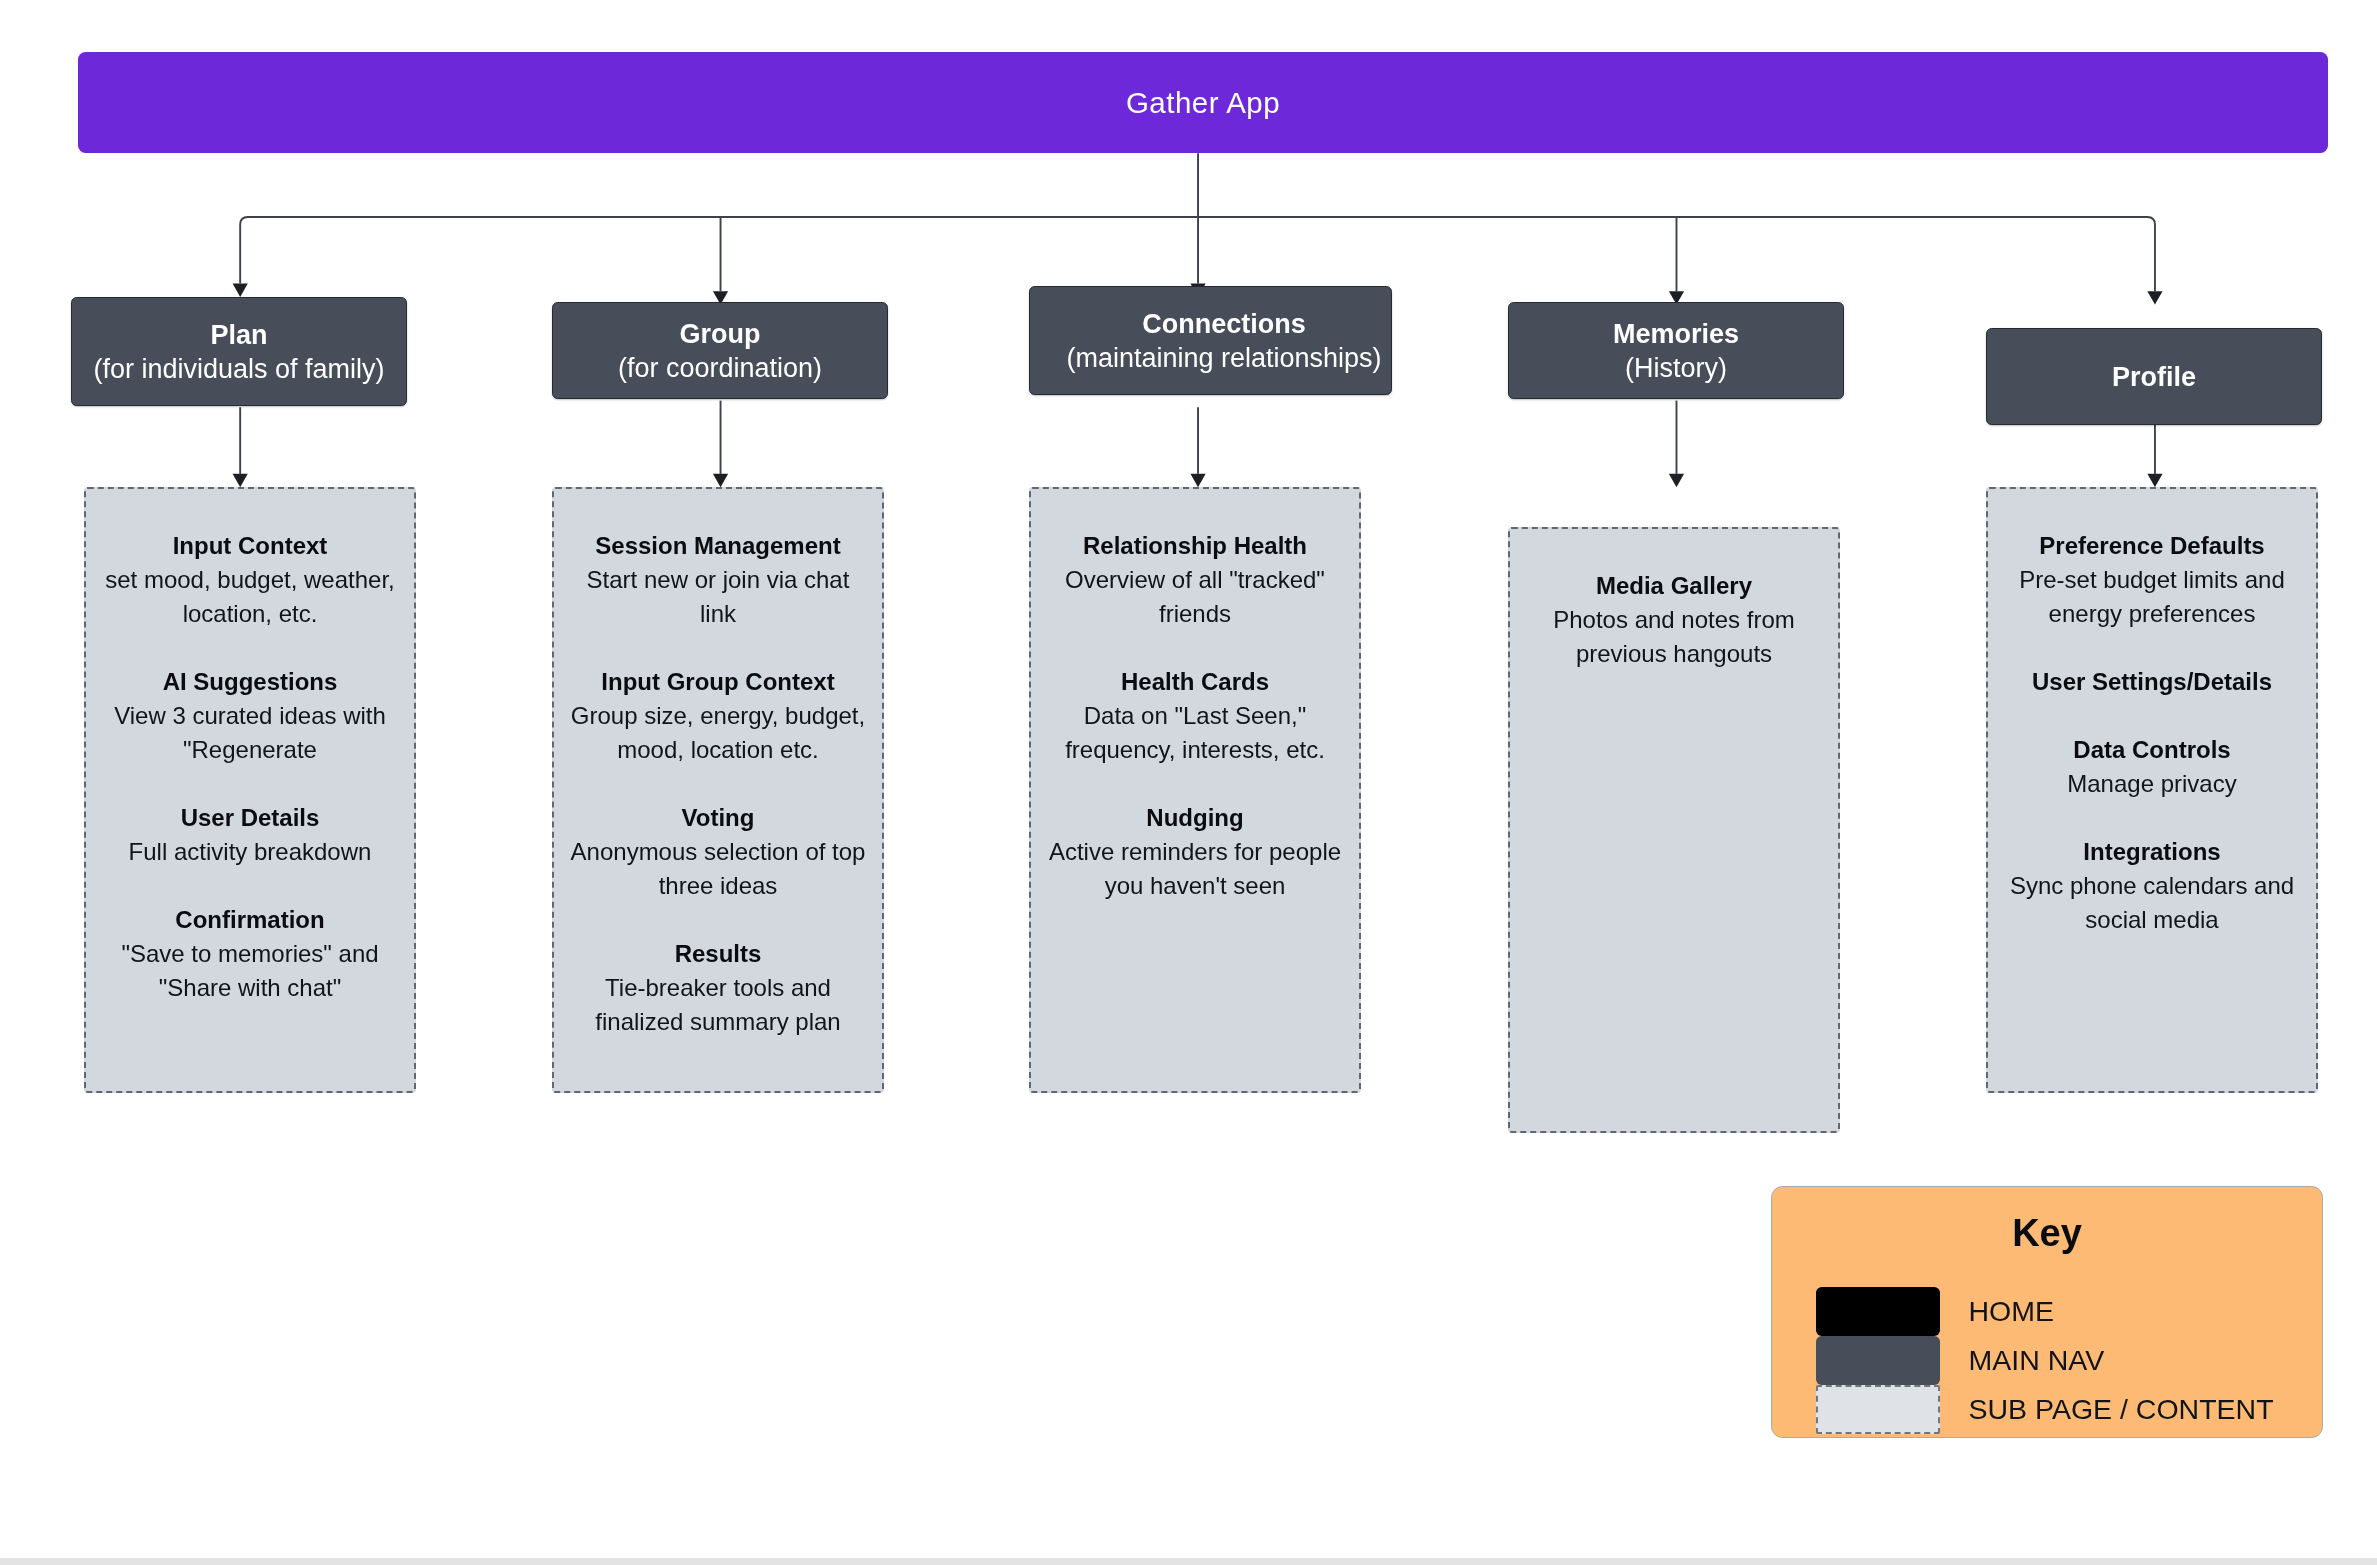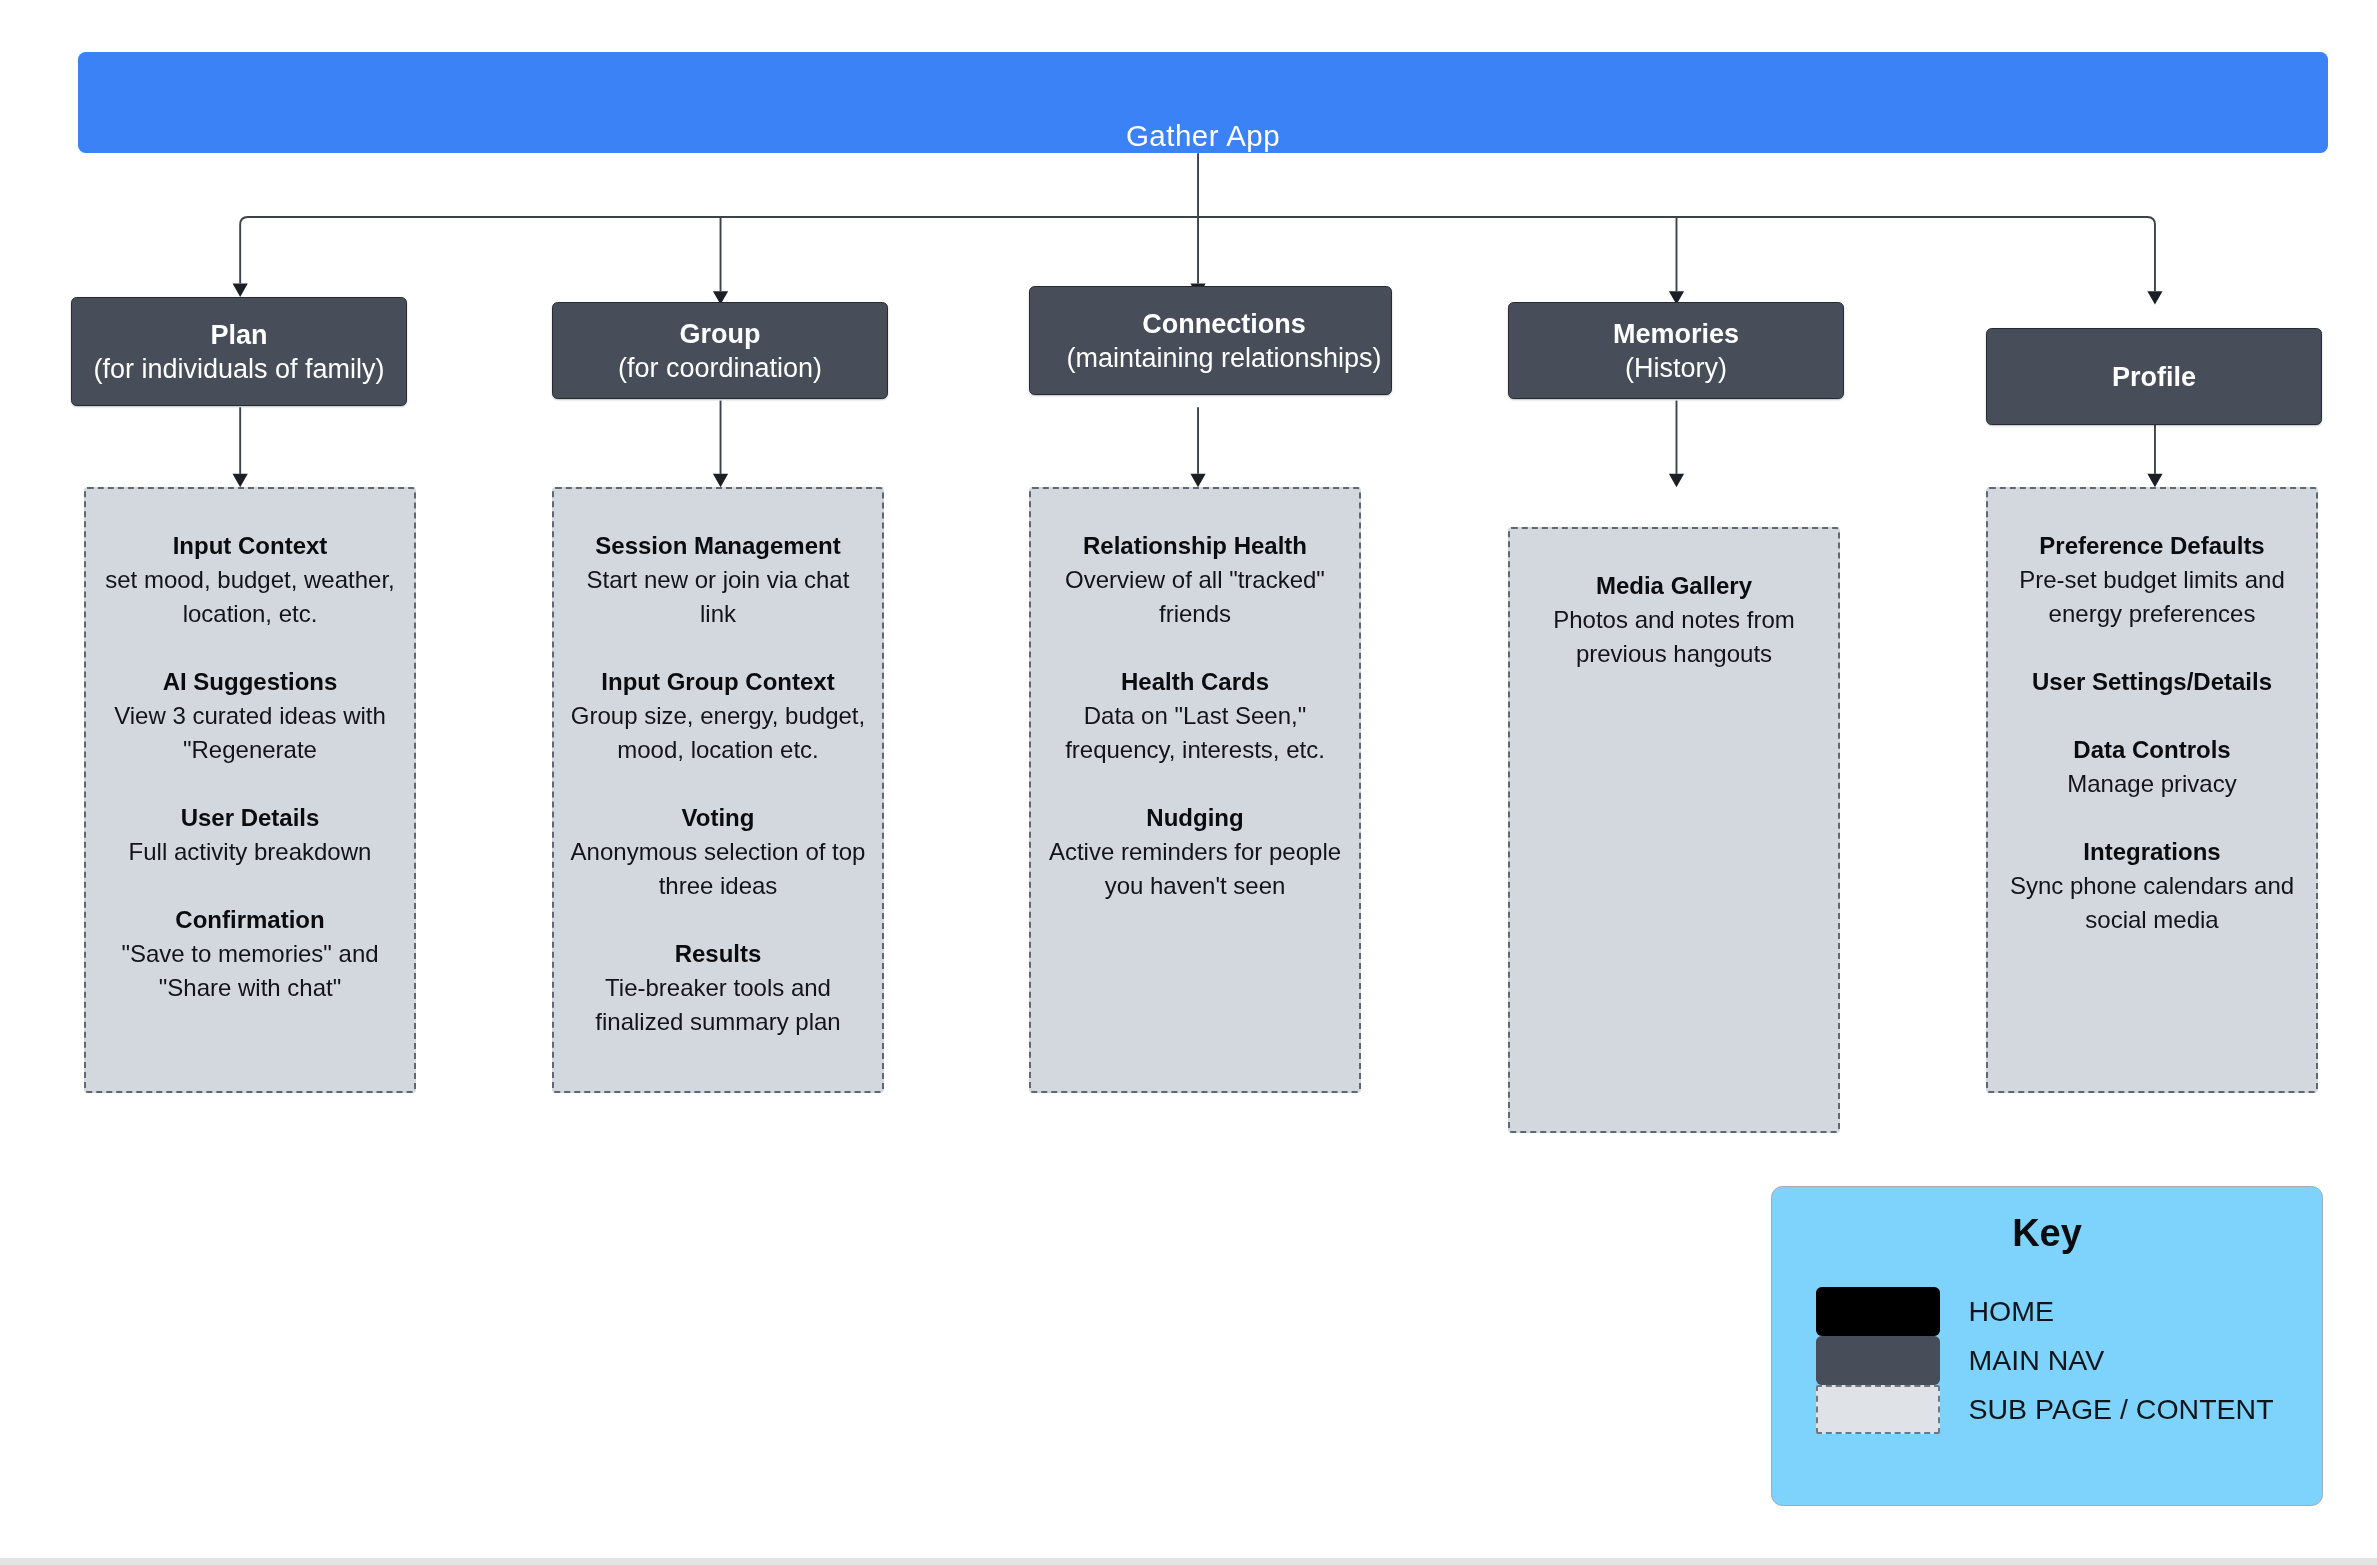--- a/index.html
+++ b/index.html
@@ -8,22 +8,22 @@
     width:2378px;height:1566px;
     background:#ffffff;
     font-family:"Liberation Sans","DejaVu Sans",sans-serif;
     overflow:hidden;
   }
   svg.connectors{position:absolute;left:0;top:0;z-index:0;}
 
   
   .home-bar{
     position:absolute;left:78px;top:52px;width:2250px;height:101px;
-    background:#3b82f6;border-radius:7.6px;z-index:1;
-    display:flex;align-items:flex-end;justify-content:center;
+    background:#6d28d9;border-radius:7.6px;z-index:1;
+    display:flex;align-items:center;justify-content:center;
     color:#ffffff;font-size:29.5px;font-weight:500;letter-spacing:0.5px;
   }
 
   
   .nav-box{
     position:absolute;width:334px;z-index:1;
     background:#474e59;border:1.9px solid #262b31;border-radius:5.7px;
     display:flex;flex-direction:column;align-items:center;justify-content:center;
     color:#ffffff;text-align:center;line-height:34px;font-size:27px;
     box-shadow:0 1px 1.9px rgba(0,0,0,.25);
@@ -37,22 +37,22 @@
     background:#d3d8de;border:2.9px dashed #5f6773;border-radius:3.8px;
     padding:40px 13.3px 0 13.3px;box-sizing:border-box;
     text-align:center;color:#111419;font-size:24px;line-height:34px;
   }
   .section{margin-bottom:34px;}
   .sec-heading{font-weight:bold;color:#0a0c10;}
   .sec-desc:empty{display:none;}
 
   
   .key-panel{
-    position:absolute;left:1771px;top:1186px;width:552px;height:320px;z-index:1;
-    background:#7dd3fc;border:1.9px solid #a7aaaf;border-radius:11.4px;
+    position:absolute;left:1771px;top:1186px;width:552px;height:252px;z-index:1;
+    background:#fdba74;border:1.9px solid #a7aaaf;border-radius:11.4px;
     box-sizing:border-box;
   }
   .key-title{
     text-align:center;margin-top:25px;font-size:38px;font-weight:bold;color:#0a0c10;
   }
   .key-rows{display:flex;flex-direction:column;margin:32px 0 0 44px;}
   .key-row{display:flex;align-items:center;gap:28.5px;}
   .swatch{width:124px;height:49px;border-radius:5.7px;box-sizing:border-box;flex:0 0 auto;}
   .swatch.home{background:#000000;}
   .swatch.main-nav{background:#474e59;}

